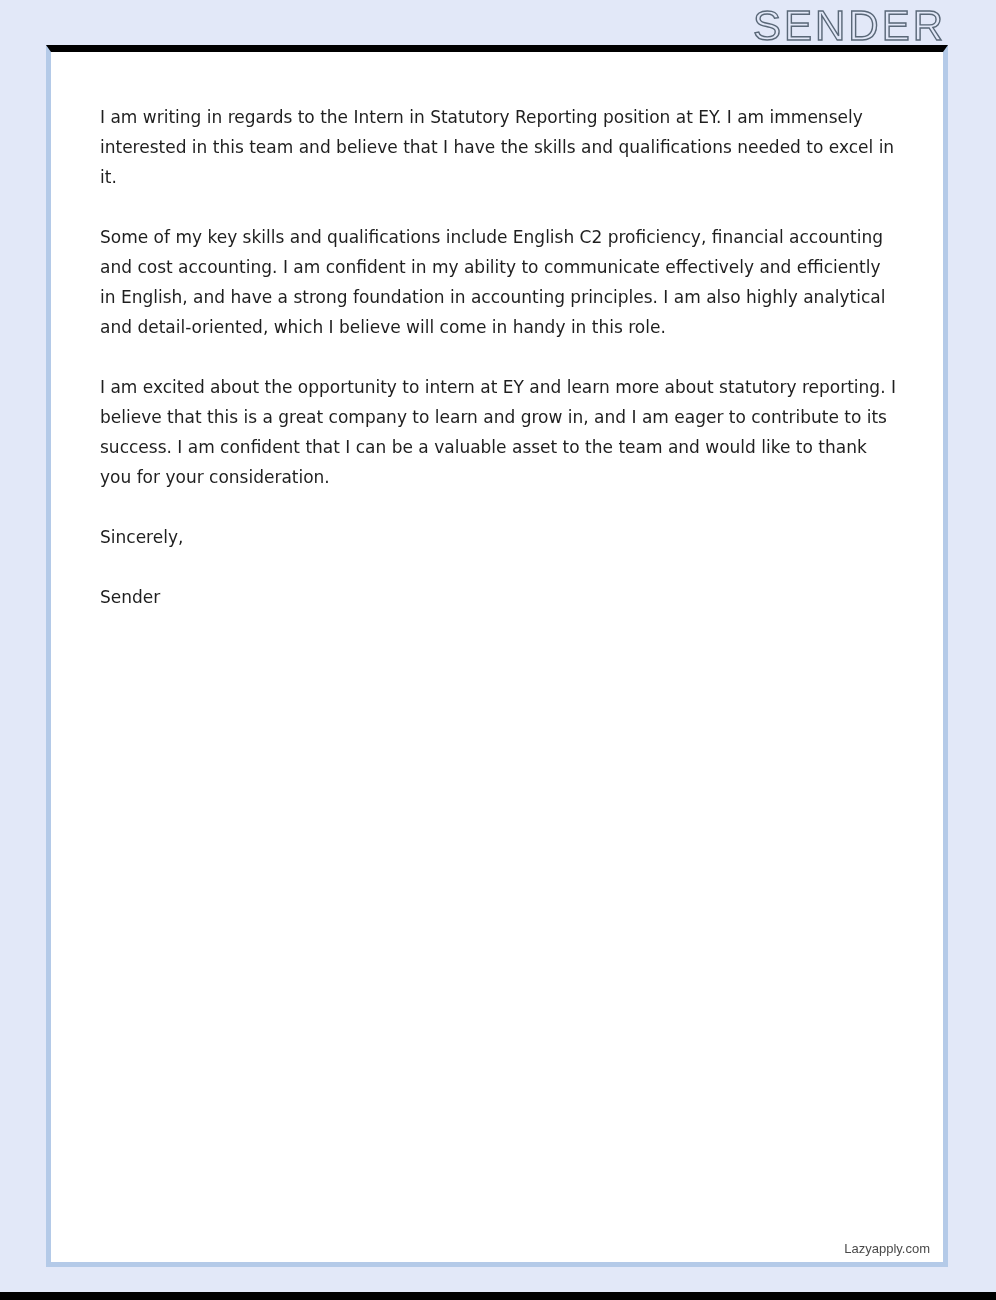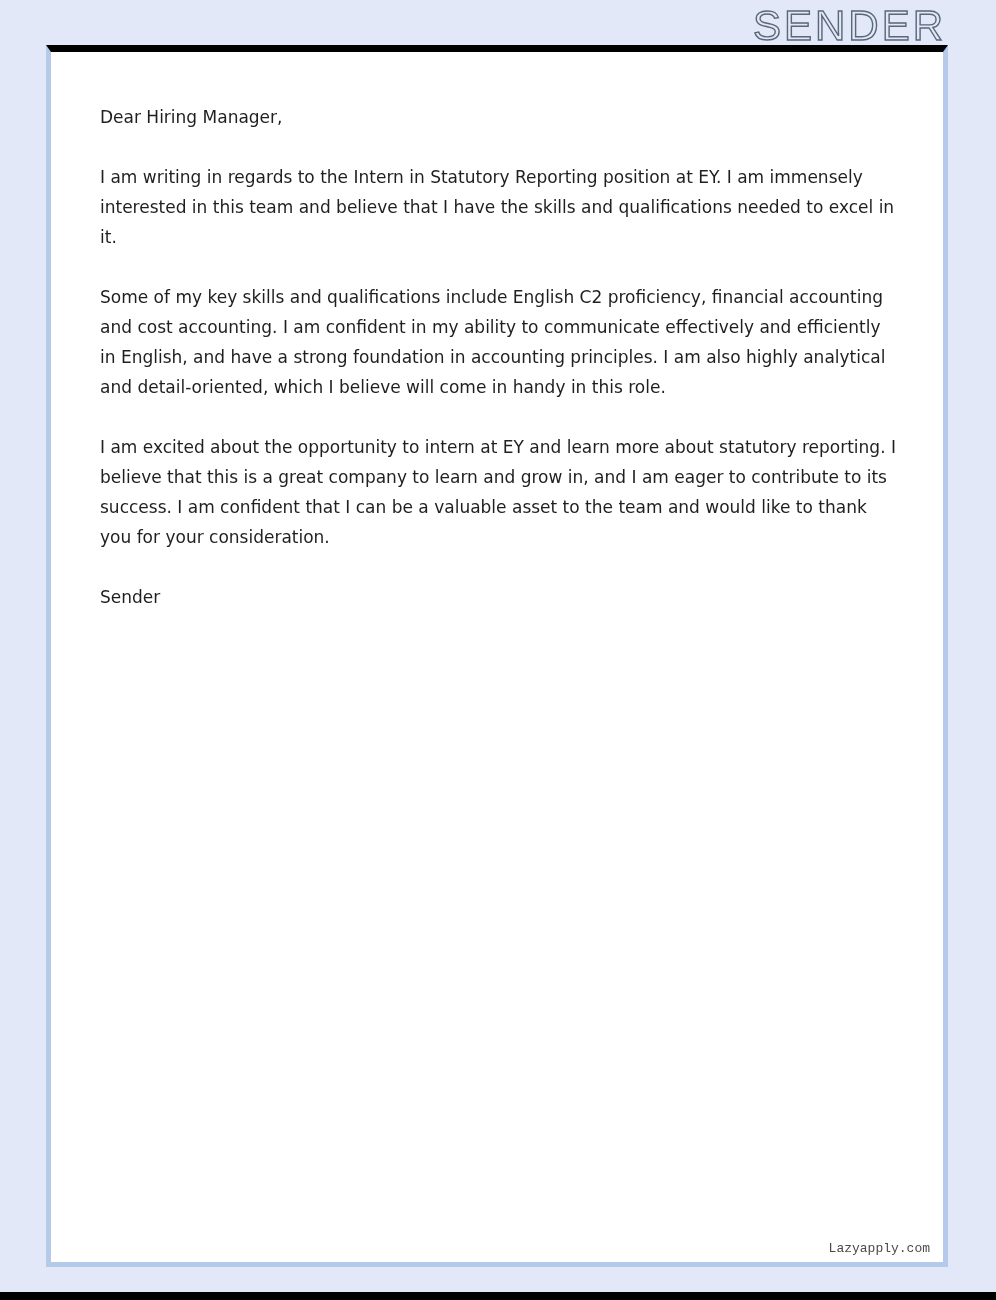--- a/index.html
+++ b/index.html
@@ -89,21 +89,21 @@
     line-height: 30px;
     color: #2e8bd0;
     margin: 0;
   }
 
   
   .footer-brand {
     position: absolute;
     right: 13px;
     bottom: 6px;
-    font-family: Liberation Mono, monospace;
+    font-family: Liberation Sans, sans-serif;
     font-size: 13px;
     color: #4a4a4a;
     white-space: nowrap;
   }
 
   
   .bottom-bar {
     position: absolute;
     left: 0;
     bottom: 0;
@@ -117,28 +117,28 @@
 
 <div class="header-zone">
   <div class="sender-title">SENDER</div>
 </div>
 
 <div class="page">
   <div class="page-inner">
 
     <div class="letter">
 
-      <p class="salutation">Dear Hiring Manager,</p>
 
       <p>I am writing in regards to the Intern in Statutory Reporting position at EY. I am immensely interested in this team and believe that I have the skills and qualifications needed to excel in it.</p>
 
       <p>Some of my key skills and qualifications include English C2 proficiency, financial accounting and cost accounting. I am confident in my ability to communicate effectively and efficiently in English, and have a strong foundation in accounting principles. I am also highly analytical and detail-oriented, which I believe will come in handy in this role.</p>
 
       <p>I am excited about the opportunity to intern at EY and learn more about statutory reporting. I believe that this is a great company to learn and grow in, and I am eager to contribute to its success. I am confident that I can be a valuable asset to the team and would like to thank you for your consideration.</p>
 
+      <p>Sincerely,</p>
 
       <p class="tight">Sender</p>
 
 
     </div>
 
     <div class="footer-brand">Lazyapply.com</div>
 
   </div>
 </div>

